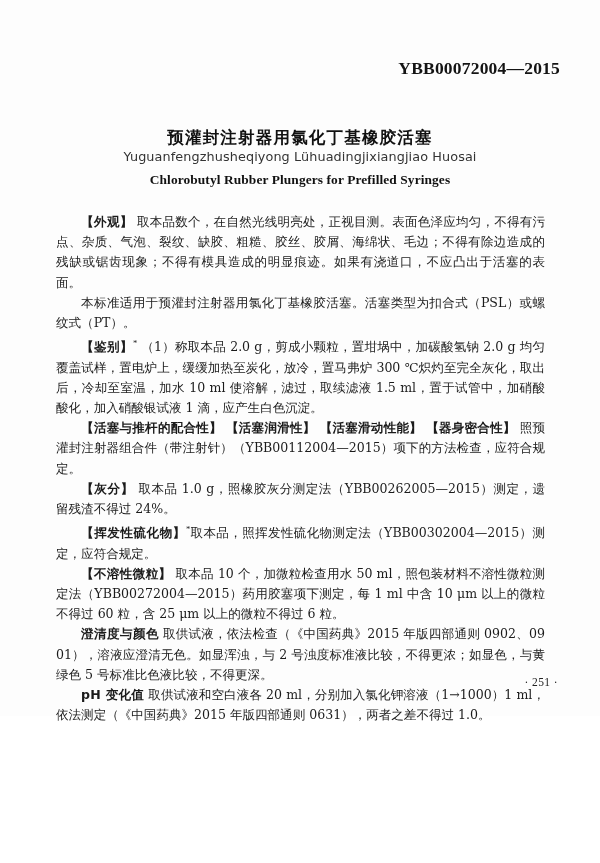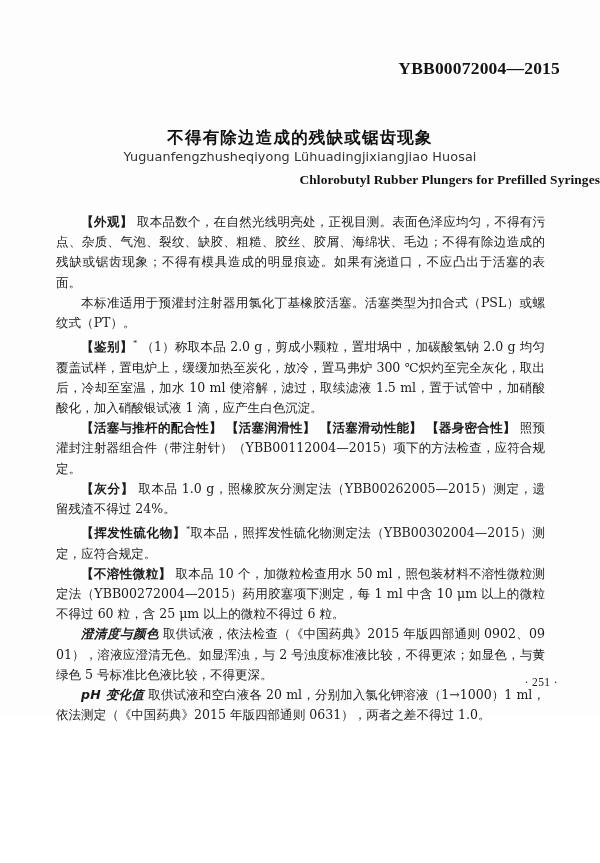--- a/index.html
+++ b/index.html
@@ -58,21 +58,20 @@
     letter-spacing: 0.1px;
     color: #333;
   }
   .title-en {
     margin-top: 8px;
     font-family: "Liberation Serif", "DejaVu Serif", serif;
     font-size: 13.4px;
     font-weight: 700;
     color: #111;
     letter-spacing: 0.1px;
-    text-align: right;
   }
   
   .body {
     position: absolute;
     top: 212px;
     left: 56px;
     width: 489px;
   }
   p.para {
     margin: 0;
@@ -87,21 +86,20 @@
   }
   b.hd {
     font-family: "DejaVu Sans", "Liberation Sans", sans-serif;
     font-weight: 700;
     letter-spacing: 0.2px;
   }
   b.sub {
     font-family: "DejaVu Sans", "Liberation Sans", sans-serif;
     font-weight: 700;
     letter-spacing: 0.2px;
-    font-style: italic;
   }
   .lat {
     font-family: "Liberation Serif", "DejaVu Serif", serif;
   }
   sup { font-size: 0.68em; vertical-align: super; }
   
   .page-no {
     position: absolute;
     bottom: 28px;
     right: 42px;
@@ -112,21 +110,21 @@
   }
 </style>
 </head>
 <body>
 
 <div class="page">
 
   <div class="std-no">YBB00072004—2015</div>
 
   <div class="title-block">
-    <div class="title-cn">不得有除边造成的残缺或锯齿现象</div>
+    <div class="title-cn">预灌封注射器用氯化丁基橡胶活塞</div>
     <div class="title-pinyin">Yuguanfengzhusheqiyong Lühuadingjixiangjiao Huosai</div>
     <div class="title-en">Chlorobutyl Rubber Plungers for Prefilled Syringes</div>
   </div>
 
   <div class="body">
 
     <p class="para"><b class="hd">【外观】</b> <span>取本品数个，在自然光线明亮处，正视目测。表面色泽应均匀，不得有污点、杂质、气泡、裂纹、缺胶、粗糙、胶丝、胶屑、海绵状、毛边；不得有除边造成的残缺或锯齿现象；不得有模具造成的明显痕迹。如果有浇道口，不应凸出于活塞的表面。</span></p>
 
     <p class="para"><span>本标准适用于预灌封注射器用氯化丁基橡胶活塞。活塞类型为扣合式（PSL）或螺纹式（PT）。</span></p>
 

